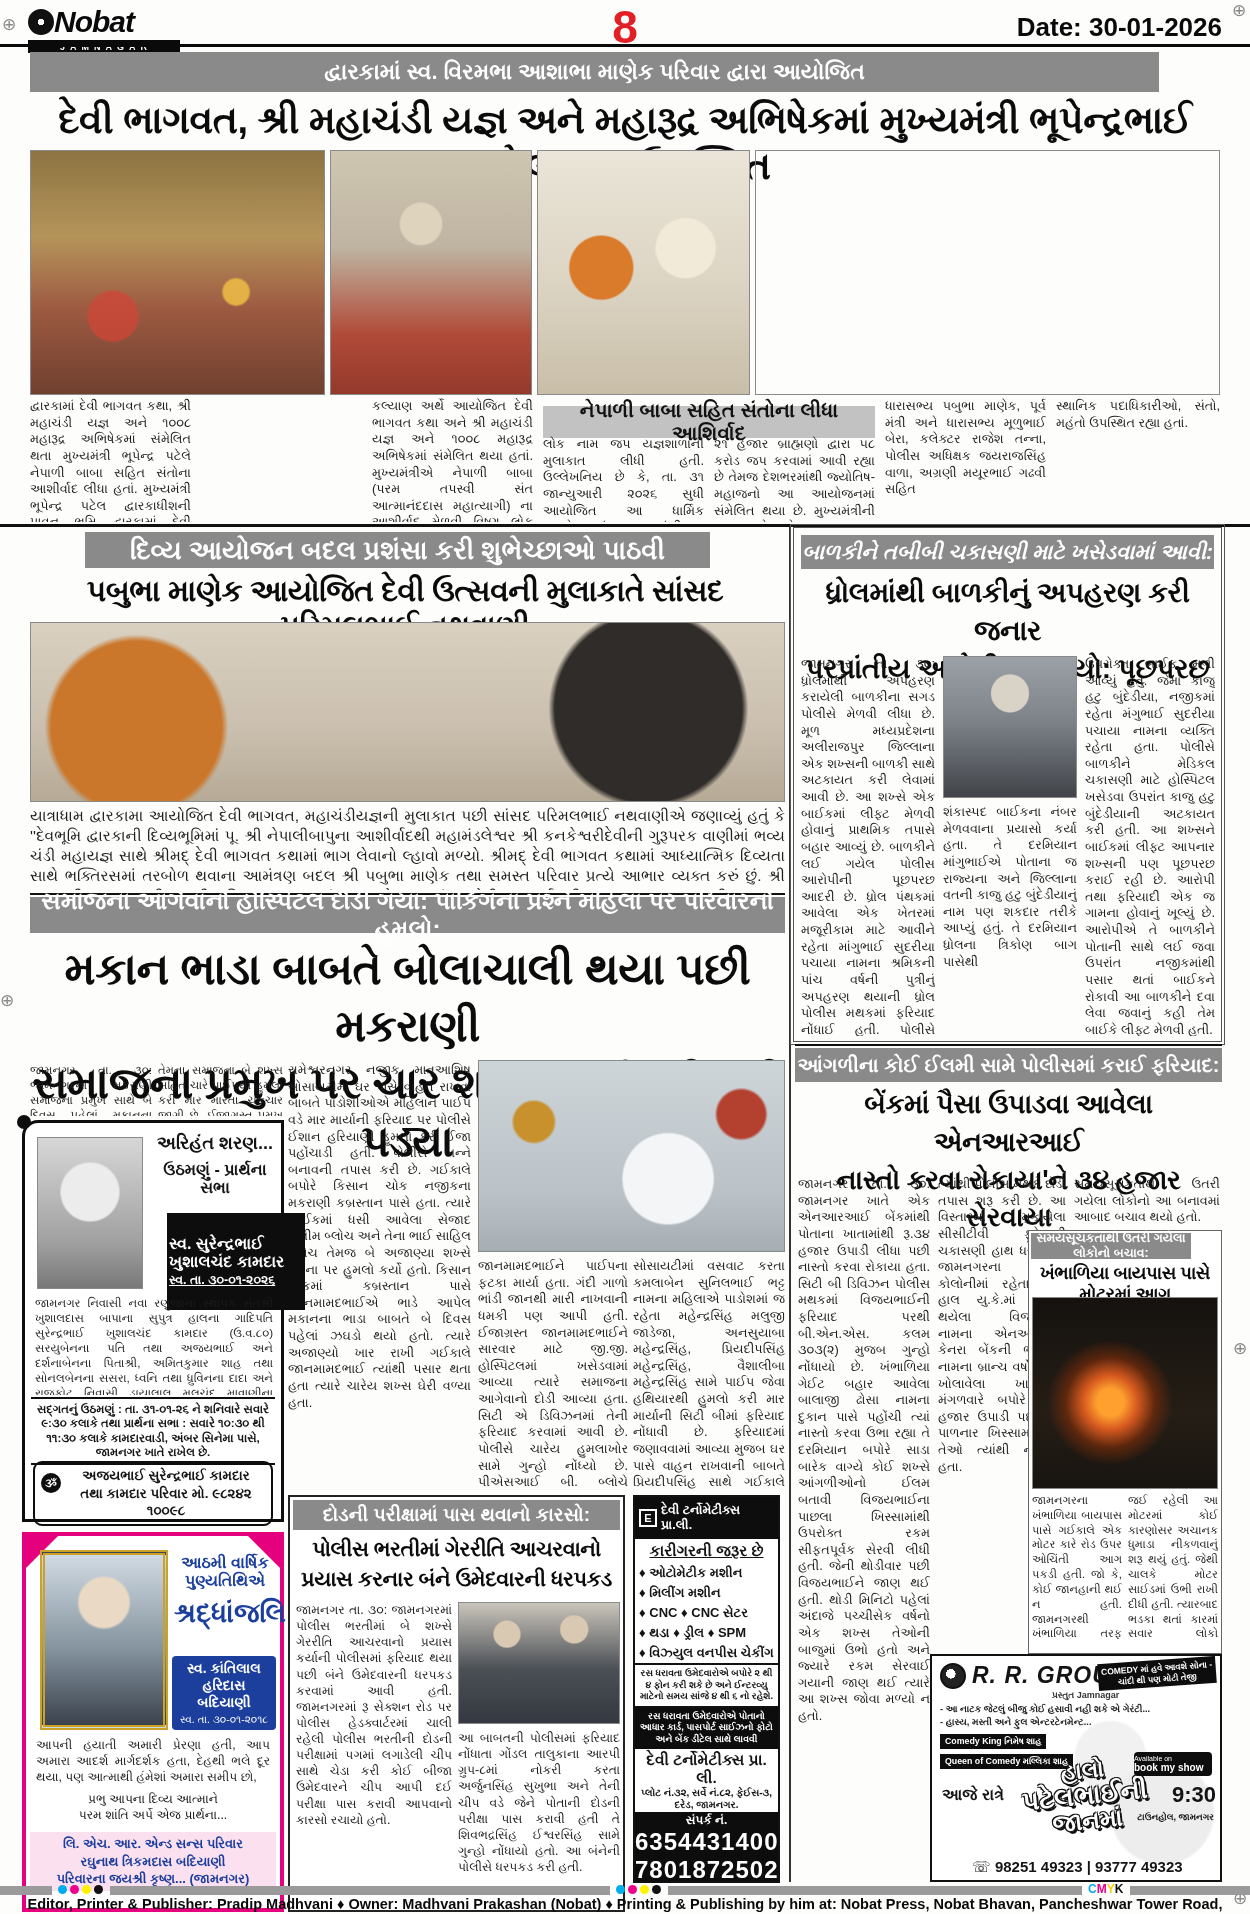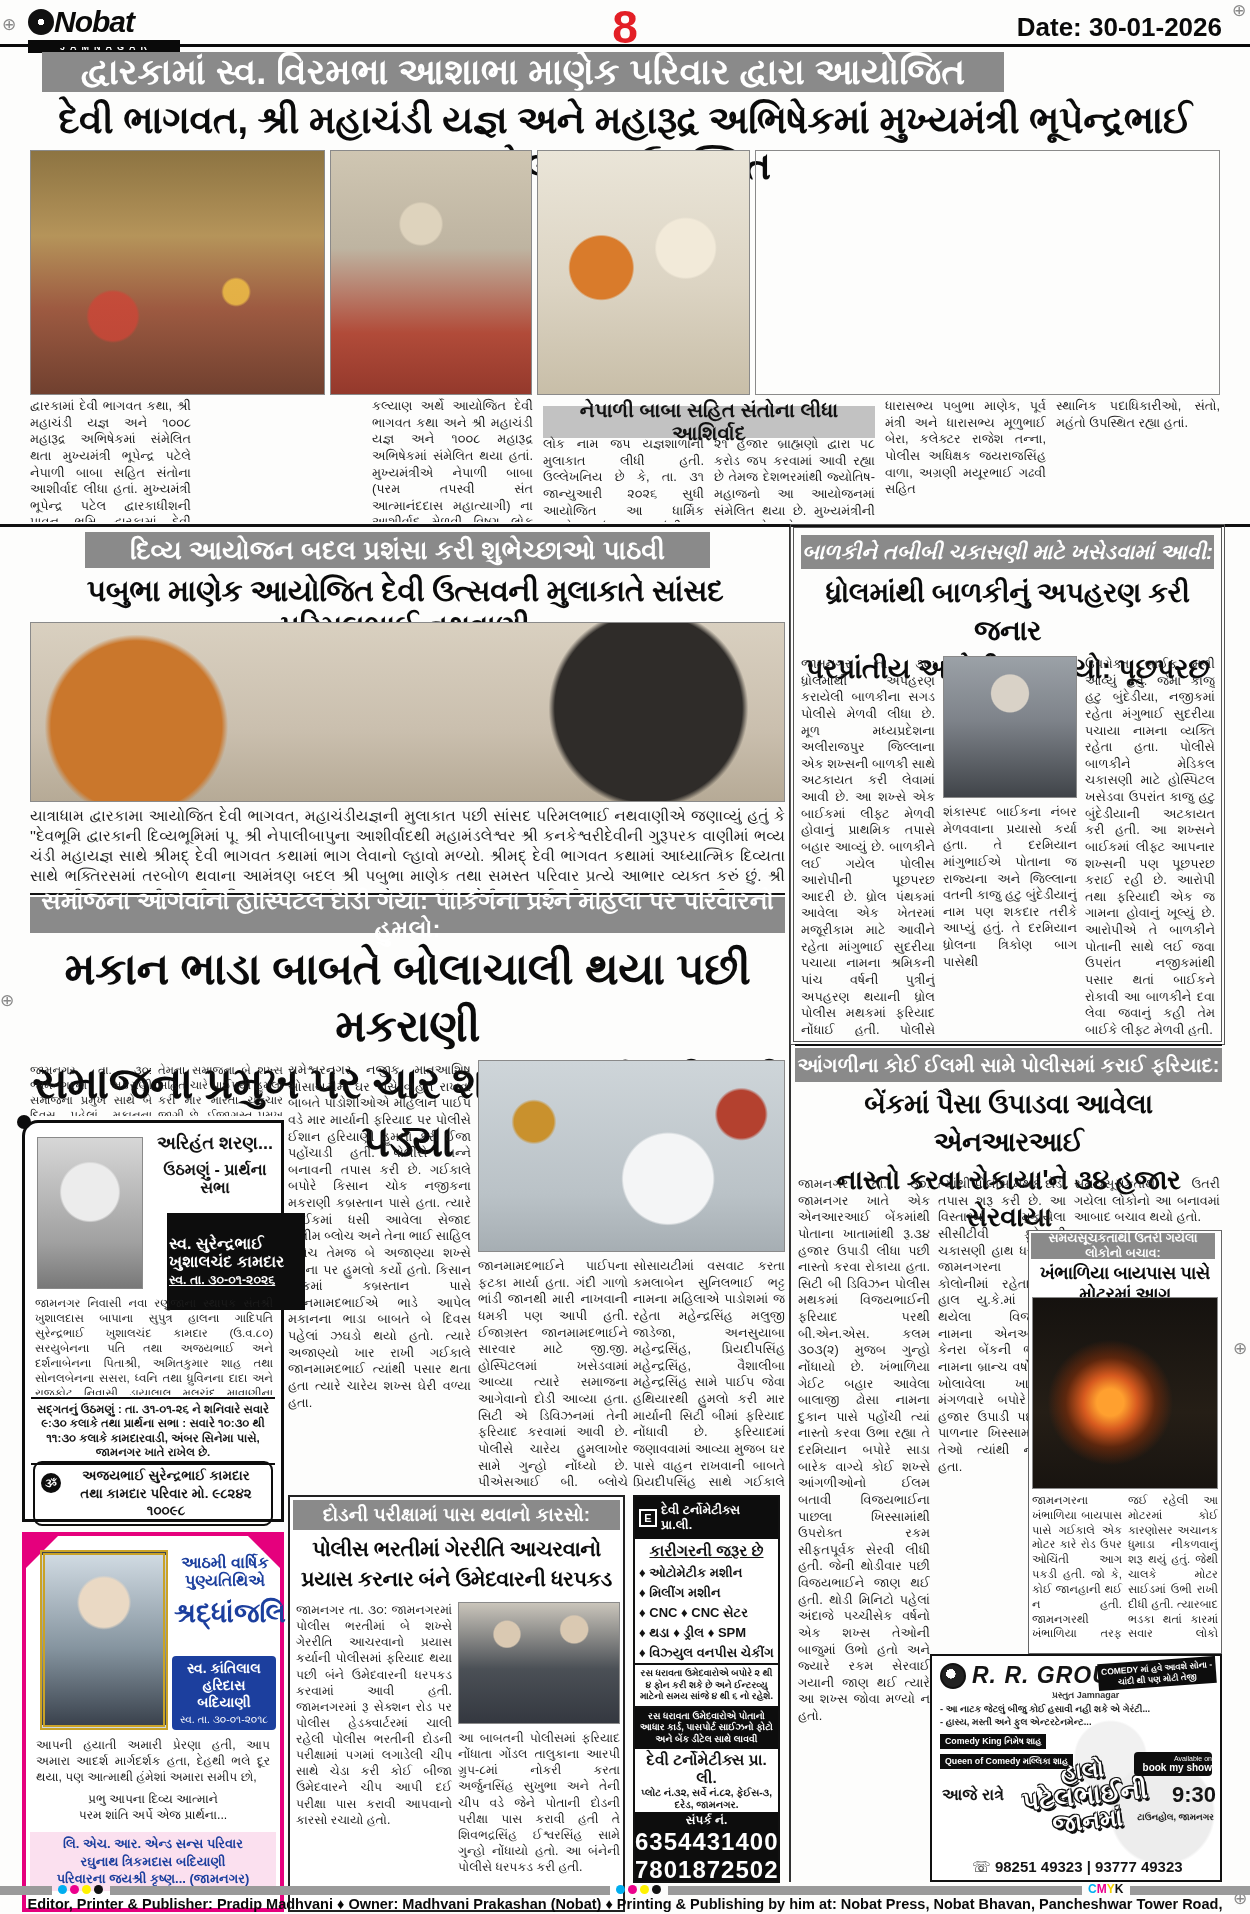--- a/index.html
+++ b/index.html
@@ -85,21 +85,21 @@
   .rr-box { position:absolute; left:930px; top:1654px; width:292px; height:228px; border:2px solid #111; background:radial-gradient(circle at 80% 70%, #ededed 0 18%, transparent 19%), radial-gradient(circle at 62% 45%, #f1f1f1 0 16%, transparent 17%), #fff; overflow:hidden; }
   .rr-logo-row { position:absolute; left:8px; top:6px; display:flex; align-items:center; gap:6px; }
   .rr-circ { width:26px; height:26px; border-radius:50%; background:radial-gradient(circle at 40% 40%, #fff 0 25%, #222 26%); border:2px solid #111; }
   .rr-brand { font-size:23px; font-weight:bold; font-style:italic; letter-spacing:1px; }
   .rr-sub { position:absolute; left:120px; top:34px; font-size:9px; font-weight:bold; color:#333; }
   .rr-ribbon { position:absolute; right:4px; top:4px; width:118px; background:#0d0d0d; color:#fff; font-size:8.5px; font-weight:bold; text-align:center; padding:3px 2px; transform:rotate(-4deg); line-height:1.25; }
   .rr-line { position:absolute; left:8px; font-size:9.3px; font-weight:bold; color:#222; }
   .rr-chip { position:absolute; left:8px; background:#0d0d0d; color:#fff; font-size:8.8px; font-weight:bold; padding:2px 5px; }
   .rr-tonight { position:absolute; left:10px; top:130px; font-size:16px; font-weight:bold; }
   .rr-title { position:absolute; left:78px; top:104px; width:150px; text-align:center; transform:rotate(-6deg); font-weight:bold; color:#fff; text-shadow:-1px -1px 0 #111, 1px -1px 0 #111, -1px 1px 0 #111, 1px 1px 0 #111, 2px 3px 0 #111; line-height:1.02; }
-  .rr-bms { position:absolute; right:8px; top:96px; width:78px; background:#0d0d0d; color:#fff; border-radius:4px; text-align:right; font-size:10px; font-weight:bold; padding:3px 0; }
+  .rr-bms { position:absolute; right:8px; top:96px; width:78px; background:#0d0d0d; color:#fff; border-radius:4px; text-align:left; font-size:10px; font-weight:bold; padding:3px 0; }
   .rr-bms small { display:block; font-size:7px; font-weight:normal; }
   .rr-time { position:absolute; right:4px; top:126px; font-size:22px; font-weight:bold; }
   .rr-venue { position:absolute; right:6px; top:156px; font-size:9px; font-weight:bold; }
   .rr-phones { position:absolute; left:40px; bottom:4px; font-size:15px; font-weight:bold; }
 
   
   .cbar { position:absolute; top:1886px; height:9px; background:#9a9a9a; }
   .cdots { position:absolute; top:1885px; display:flex; gap:3px; }
   .cdots i { width:9px; height:9px; border-radius:50%; display:block; }
   .cmyk { position:absolute; top:1882px; left:1088px; font-size:12px; font-weight:bold; }
@@ -122,21 +122,21 @@
     <div class="mh-row">
       <span class="mh-circle"></span>
       <span class="mh-title">Nobat</span>
     </div>
     <div class="mh-bar">JAMNAGAR</div>
   </div>
   <div class="pagenum">8</div>
   <div class="hdr-date">Date: 30-01-2026</div>
   <div class="hdr-rule"></div>
 
-  <div class="kick" style="left:30px; top:52px; width:962px; height:40px; font-size:36px;margin-left:12px;">દ્વારકામાં સ્વ. વિરમભા આશાભા માણેક પરિવાર દ્વારા આયોજિત</div>
+  <div class="kick" style="left:30px; top:52px; width:1129px; height:40px; font-size:22px;">દ્વારકામાં સ્વ. વિરમભા આશાભા માણેક પરિવાર દ્વારા આયોજિત</div>
   <div class="headline" style="left:22px; top:98px; width:1206px; font-size:38px; line-height:1.2;">દેવી ભાગવત, શ્રી મહાચંડી યજ્ઞ અને મહારૂદ્ર અભિષેકમાં મુખ્યમંત્રી ભૂપેન્દ્રભાઈ પટેલ રહ્યા ઉપસ્થિત</div>
 
   <div class="photo ph-yagna" style="left:30px; top:150px; width:295px; height:245px;"></div>
   <div class="photo ph-walk" style="left:330px; top:150px; width:202px; height:245px;"></div>
   <div class="photo ph-garland" style="left:537px; top:150px; width:213px; height:245px;"></div>
   <div class="photo ph-darkstage" style="left:755px; top:150px; width:465px; height:245px;"></div>
 
   <div class="bt lead-col" style="left:30px;">દ્વારકામાં દેવી ભાગવત કથા, શ્રી મહાચંડી યજ્ઞ અને ૧૦૦૮ મહારૂદ્ર અભિષેકમાં સંમેલિત થતા મુખ્યમંત્રી ભૂપેન્દ્ર પટેલે નેપાળી બાબા સહિત સંતોના આશીર્વાદ લીધા હતાં. મુખ્યમંત્રી ભૂપેન્દ્ર પટેલ દ્વારકાધીશની પાવન ભૂમિ દ્વારકામાં દેવી ભાગવત</div>
   <div class="bt lead-col" style="left:372px;">કલ્યાણ અર્થે આયોજિત દેવી ભાગવત કથા અને શ્રી મહાચંડી યજ્ઞ અને ૧૦૦૮ મહારૂદ્ર અભિષેકમાં સંમેલિત થયા હતાં. મુખ્યમંત્રીએ નેપાળી બાબા (પરમ તપસ્વી સંત આત્માનંદદાસ મહાત્યાગી) ના આશીર્વાદ મેળવી વિષ્ણુ લોક હવન યજ્ઞશાળા અને શિવ</div>
   <div class="kick light" style="left:543px; top:398px; width:332px; height:32px; font-size:20px;">નેપાળી બાબા સહિત સંતોના લીધા આશિર્વાદ</div>
@@ -259,21 +259,21 @@
   <div class="kick" style="left:795px; top:1048px; width:427px; height:34px; font-size:20px;">આંગળીના કોઈ ઈલમી સામે પોલીસમાં કરાઈ ફરિયાદ:</div>
   <div class="headline" style="left:795px; top:1086px; width:427px; font-size:27px; line-height:1.4;">
     <div>બેંકમાં પૈસા ઉપાડવા આવેલા એનઆરઆઈ</div>
     <div>નાસ્તો કરવા રોકાયા'ને ૩૪ હજાર સેરવાયા</div>
   </div>
   <div class="bt" style="left:798px; top:1176px; width:132px; height:702px;">જામનગર તા. ૩૦: જામનગર ખાતે એક એનઆરઆઈ બેંકમાંથી પોતાના ખાતામાંથી રૂ.૩૪ હજાર ઉપાડી લીધા પછી નાસ્તો કરવા રોકાયા હતા. સિટી બી ડિવિઝન પોલીસ મથકમાં વિજયભાઈની ફરિયાદ પરથી બી.એન.એસ. કલમ ૩૦૩(૨) મુજબ ગુન્હો નોંધાયો છે. ખંભાળિયા ગેઈટ બહાર આવેલા બાલાજી ઢોસા નામના દુકાન પાસે પહોંચી ત્યાં નાસ્તો કરવા ઉભા રહ્યા તે દરમિયાન બપોરે સાડા બારેક વાગ્યે કોઈ શખ્સે આંગળીઓનો ઈલમ બતાવી વિજયભાઈના પાછલા ખિસ્સામાંથી ઉપરોક્ત રકમ સીફતપૂર્વક સેરવી લીધી હતી. જેની થોડીવાર પછી વિજયભાઈને જાણ થઈ હતી. થોડી મિનિટો પહેલાં અંદાજે પચ્ચીસેક વર્ષનો એક શખ્સ તેઓની બાજુમાં ઉભો હતો અને જ્યારે રકમ સેરવાઈ ગયાની જાણ થઈ ત્યારે આ શખ્સ જોવા મળ્યો ન હતો.</div>
   <div class="bt" style="left:938px; top:1176px; width:128px; height:466px;">ત્યાંથી પોલીસ મથકે દોડી તપાસ શરૂ કરી છે. આ વિસ્તારમાં મુકાયેલા સીસીટીવી ફૂટેજની ચકાસણી હાથ ધરાઈ છે. જામનગરના હાટકેશ કોલોનીમાં રહેતા અને હાલ યુ.કે.માં સ્થાયી થયેલા વિજયભાઈ નામના એનઆરઆઈ કેનરા બેંકની ભારતીય નામના બ્રાન્ચ વર્ષો પહેલાં ખોલાવેલા ખાતામાંથી મંગળવારે બપોરે રૂ.૩૪ હજાર ઉપાડી પછી પેટ્રા પાળનાર ખિસ્સામાં રાખી તેઓ ત્યાંથી નીકળ્યા હતા.</div>
   <div class="bt" style="left:1074px; top:1176px; width:146px; height:50px;">સમયસૂચકતાથી ઉતરી ગયેલા લોકોનો આ બનાવમાં આબાદ બચાવ થયો હતો.</div>
 
   <div class="fire-box">
-    <div class="kick" style="left:2px; top:2px; width:184px; height:26px; font-size:12.5px; position:absolute;">સમયસૂચકતાથી ઉતરી ગયેલા લોકોનો બચાવ:</div>
+    <div class="kick" style="left:2px; top:2px; width:160px; height:26px; font-size:12.5px; position:absolute;">સમયસૂચકતાથી ઉતરી ગયેલા લોકોનો બચાવ:</div>
     <div class="headline" style="left:2px; top:32px; width:188px; font-size:18px; position:absolute;">ખંભાળિયા બાયપાસ પાસે મોટરમાં આગ</div>
     <div class="photo ph-fire" style="left:3px; top:66px; width:186px; height:192px; position:absolute;"></div>
     <div class="bt" style="left:3px; top:262px; width:186px; height:158px; font-size:11.4px; position:absolute; column-count:2; column-gap:6px;">જામનગરના ખંભાળિયા બાયપાસ પાસે ગઈકાલે એક મોટર કારે રોડ ઉપર ઓચિંતી આગ પકડી હતી. જો કે, કોઈ જાનહાની થઈ ન હતી. જામનગરથી ખંભાળિયા તરફ જઈ રહેલી આ મોટરમાં કોઈ કારણોસર અચાનક ધુમાડા નીકળવાનું શરૂ થયું હતું. જેથી ચાલકે મોટર સાઈડમાં ઉભી રાખી દીધી હતી. ત્યારબાદ ભડકા થતાં કારમાં સવાર લોકો સમયસૂચકતાથી નીચે ઉતરી ગયા હતા. આગની લપેટમાં આવતા આખી મોટર બળીને ખાખ થઈ ગઈ હતી.</div>
   </div>
 
   <div class="rr-box">
     <div class="rr-logo-row">
       <span class="rr-circ"></span>
       <span class="rr-brand">R. R. GROUP</span>
     </div>

